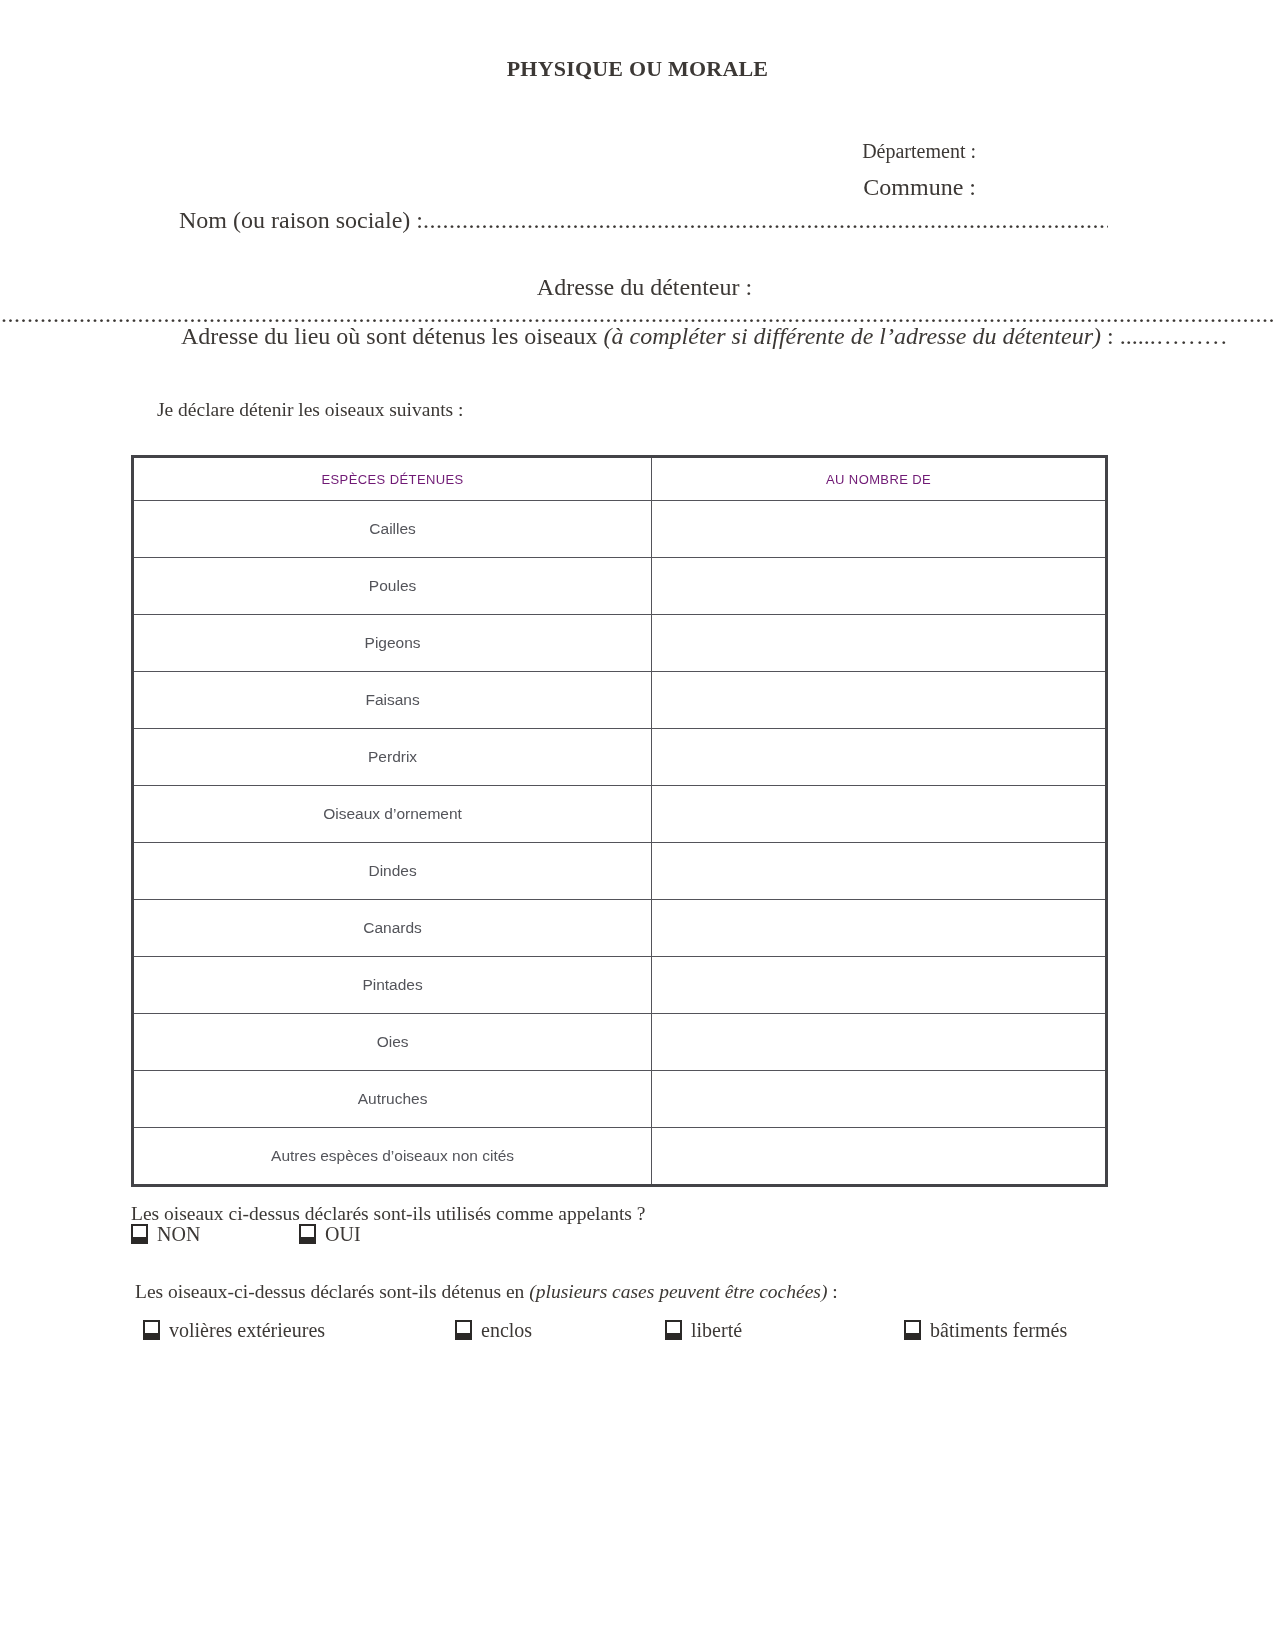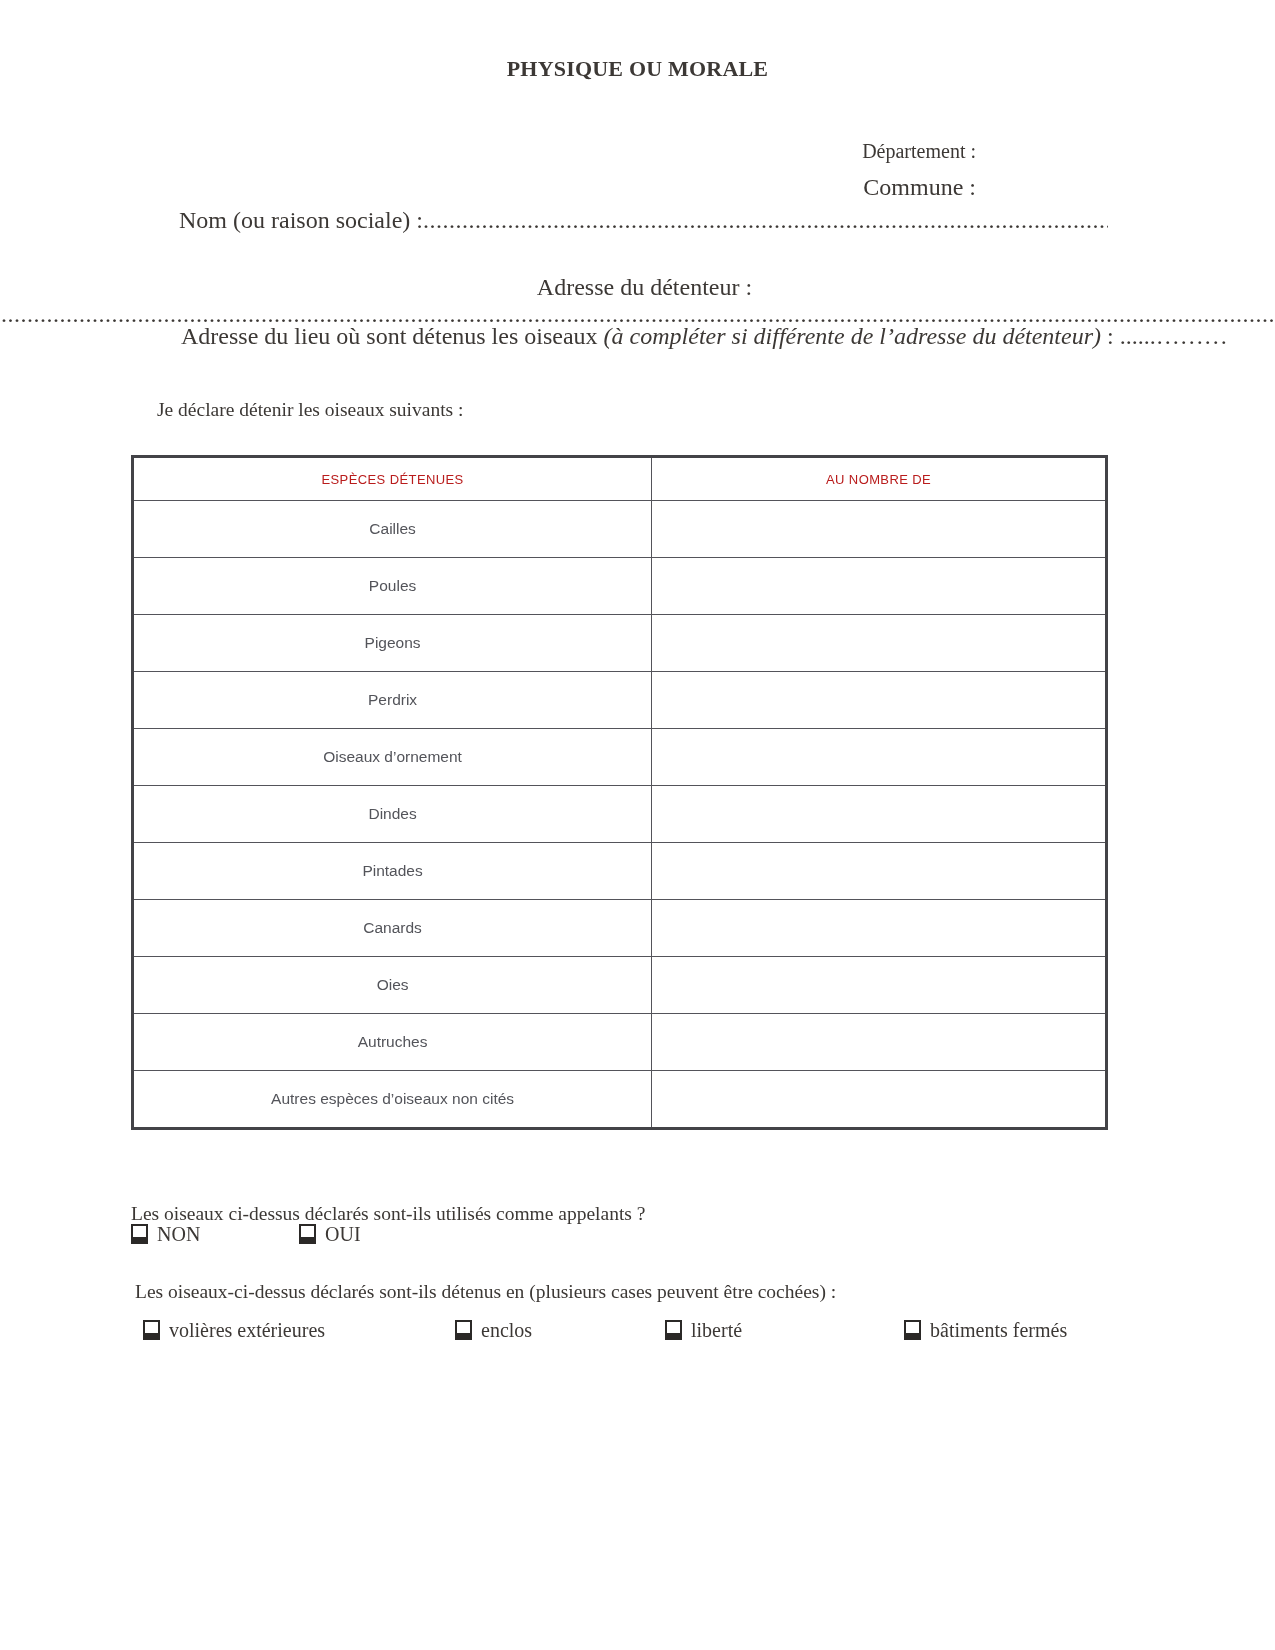--- a/index.html
+++ b/index.html
@@ -46,34 +46,34 @@
   table.especes,
   table.especes th,
   table.especes td{
     border:1.6px solid #54545a;
   }
   table.especes{border:3px solid #434347;}
   table.especes th{
     height:40px;
     font-size:13px;font-weight:normal;
     letter-spacing:0.4px;
-    color:#b91c1c;
+    color:#701a75;
     text-align:center;vertical-align:middle;
   }
   table.especes td{
     height:54px;
     font-size:15.5px;
     text-align:center;vertical-align:middle;
   }
   .col1{width:53.3%;}
 
   .q{position:absolute;font-size:19.5px;}
   .q1{top:1203px;left:131px;}
   .q2{top:1281px;left:135px;}
-  .q2 .it{margin-top:36px;}
+  .q2 .it{font-style:italic;margin-top:36px;}
 
   .opt-row{position:absolute;left:131px;right:0;height:30px;}
   .optrow-1{top:1221px;}
   .optrow-2{top:1317px;left:135px;}
   .opt{
     position:absolute;top:0;
     display:inline-flex;align-items:baseline;
     font-size:20px;white-space:nowrap;
   }
   .cb{
@@ -129,37 +129,41 @@
     </tr>
     <tr>
       <td>Poules</td>
       <td></td>
     </tr>
     <tr>
       <td>Pigeons</td>
       <td></td>
     </tr>
     <tr>
+      <td>Faisans</td>
+      <td></td>
+    </tr>
+    <tr>
       <td>Perdrix</td>
       <td></td>
     </tr>
     <tr>
       <td>Oiseaux d’ornement</td>
       <td></td>
     </tr>
     <tr>
       <td>Dindes</td>
       <td></td>
     </tr>
     <tr>
+      <td>Canards</td>
+      <td></td>
+    </tr>
+    <tr>
       <td>Pintades</td>
-      <td></td>
-    </tr>
-    <tr>
-      <td>Canards</td>
       <td></td>
     </tr>
     <tr>
       <td>Oies</td>
       <td></td>
     </tr>
     <tr>
       <td>Autruches</td>
       <td></td>
     </tr>

